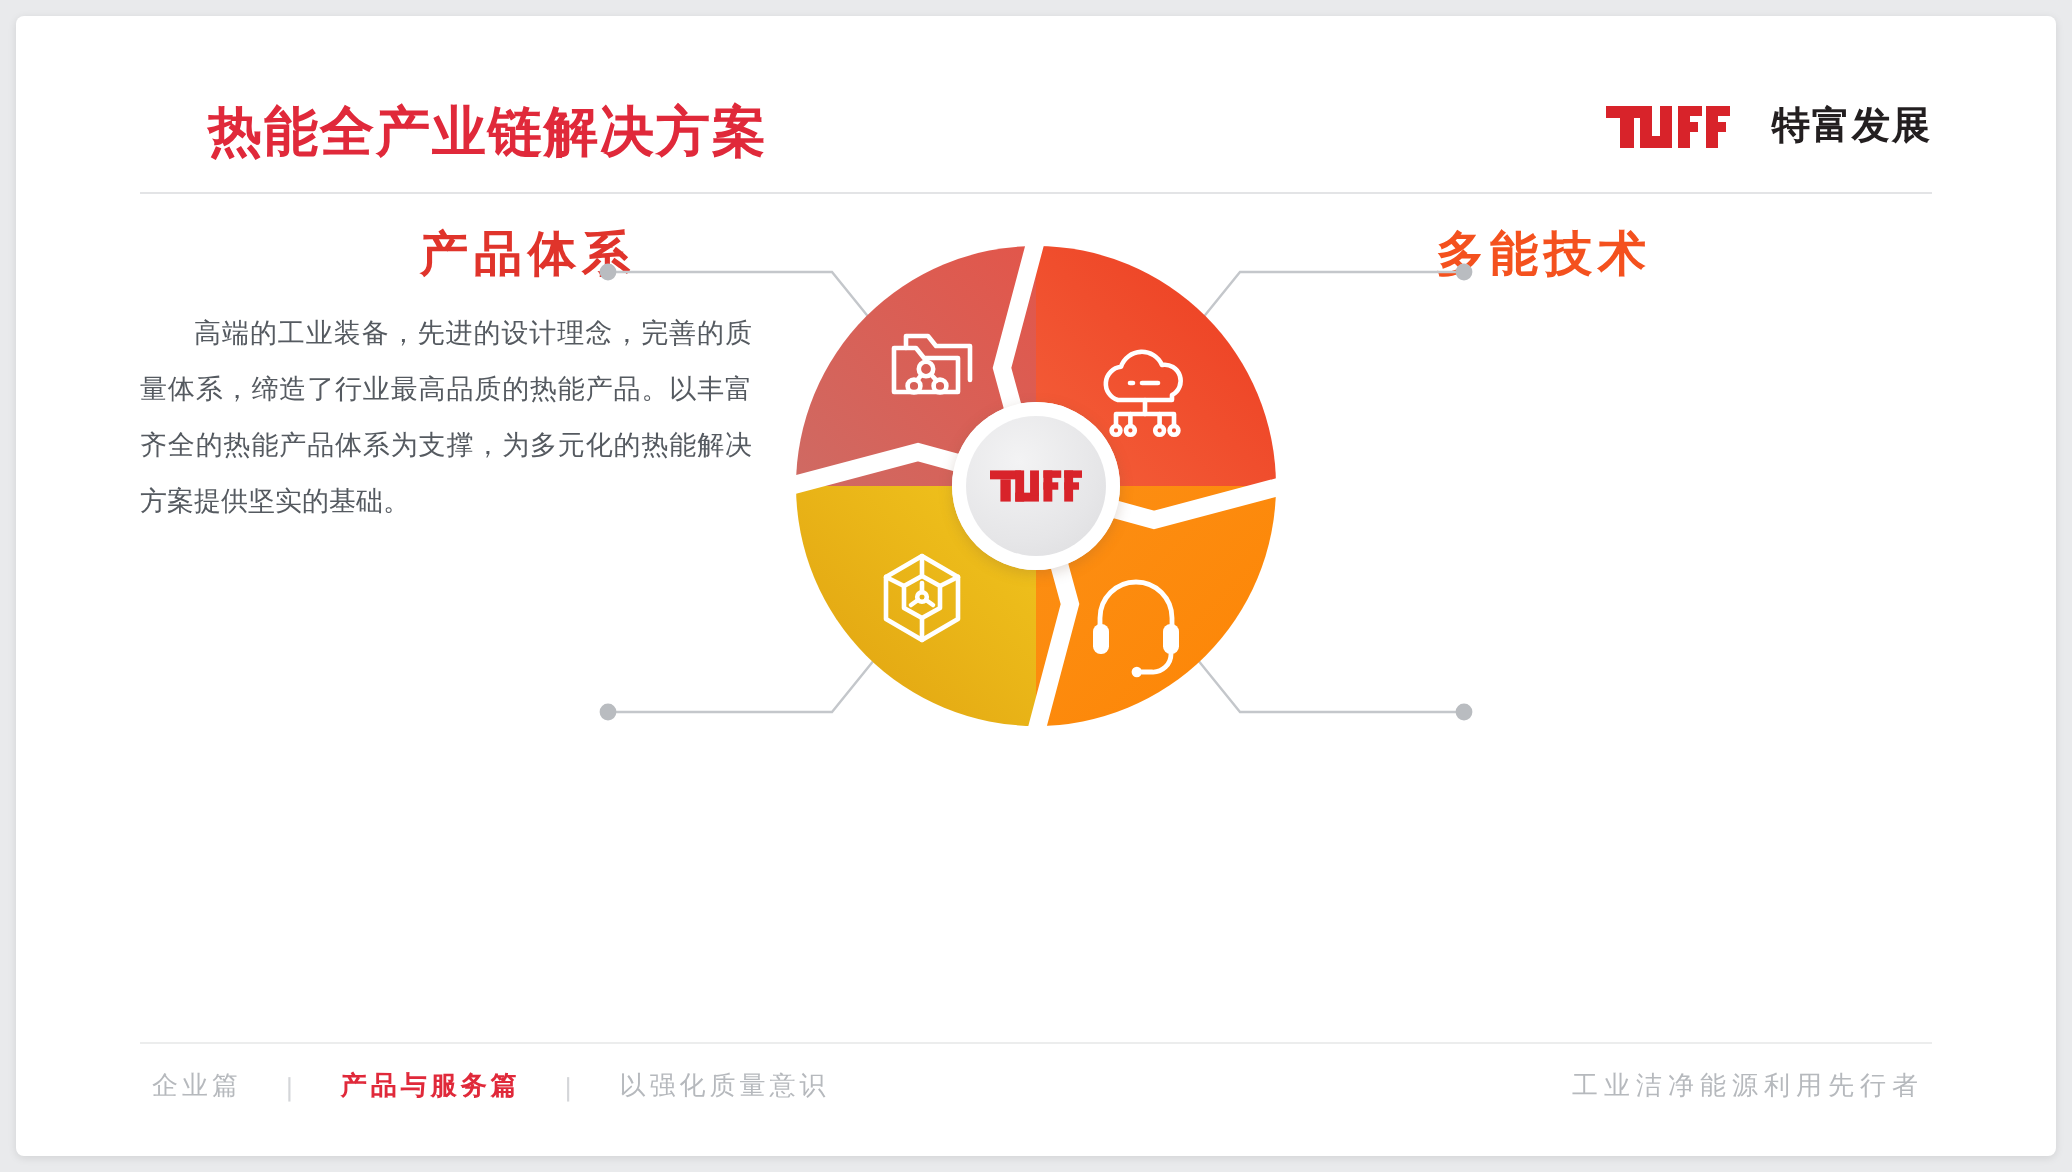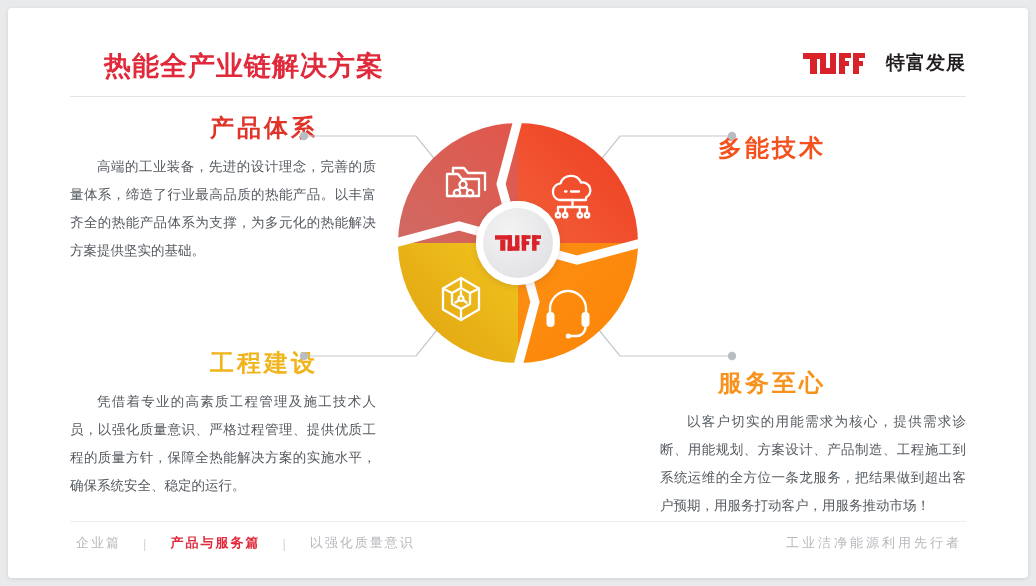--- a/index.html
+++ b/index.html
@@ -48,21 +48,21 @@
   .block-body {
     margin-top: 13px;
     font-size: 13.5px; line-height: 28px; color: #555a60;
     text-indent: 27px; text-align: justify;
   }
   .blk-tl { left: 62px;  top: 108px; }
   .blk-tr { left: 652px; top: 108px; }
   .blk-bl { left: 62px;  top: 343px; }
   .blk-br { left: 652px; top: 343px; }
   .blk-tl .block-title, .blk-bl .block-title { text-align: right; padding-right: 58px; }
-  .blk-tr .block-title, .blk-br .block-title { text-align: left;  padding-left: 58px; margin-top: 20px; }
+  .blk-tr .block-title, .blk-br .block-title { text-align: left;  padding-left: 58px; }
 
   .c-red    { color: #e0342b; }
   .c-orange { color: #f4511e; }
   .c-gold   { color: #f0b41c; }
   .c-amber  { color: #f8921c; }
 
   
   .connector { position: absolute; overflow: visible; }
   .conn-dot { fill: #b9bcc0; }
   .conn-line { stroke: #c4c7cb; stroke-width: 1.2; fill: none; }
@@ -138,29 +138,21 @@
 
   <div class="block blk-tl">
     <div class="block-title c-red">产品体系</div>
     <div class="block-body">高端的工业装备，先进的设计理念，完善的质量体系，缔造了行业最高品质的热能产品。以丰富齐全的热能产品体系为支撑，为多元化的热能解决方案提供坚实的基础。</div>
   </div>
 
   <div class="block blk-tr">
     <div class="block-title c-orange">多能技术</div>
   </div>
 
-  <div class="block blk-bl">
-    <div class="block-title c-gold">工程建设</div>
-    <div class="block-body">凭借着专业的高素质工程管理及施工技术人员，以强化质量意识、严格过程管理、提供优质工程的质量方针，保障全热能解决方案的实施水平，确保系统安全、稳定的运行。</div>
-  </div>
-
-  <div class="block blk-br">
-    <div class="block-title c-amber">服务至心</div>
-    <div class="block-body">以客户切实的用能需求为核心，提供需求诊断、用能规划、方案设计、产品制造、工程施工到系统运维的全方位一条龙服务，把结果做到超出客户预期，用服务打动客户，用服务推动市场！</div>
-  </div>
+
 
   <svg class="connector" style="left:290px; top:112px;" width="160" height="70" viewBox="0 0 160 70">
     <path class="conn-line" d="M6,16 L118,16 L152,58"></path>
     <circle class="conn-dot" cx="6" cy="16" r="4.2"></circle>
   </svg>
 
   <svg class="connector" style="left:570px; top:112px;" width="160" height="70" viewBox="0 0 160 70">
     <path class="conn-line" d="M154,16 L42,16 L8,58"></path>
     <circle class="conn-dot" cx="154" cy="16" r="4.2"></circle>
   </svg>

